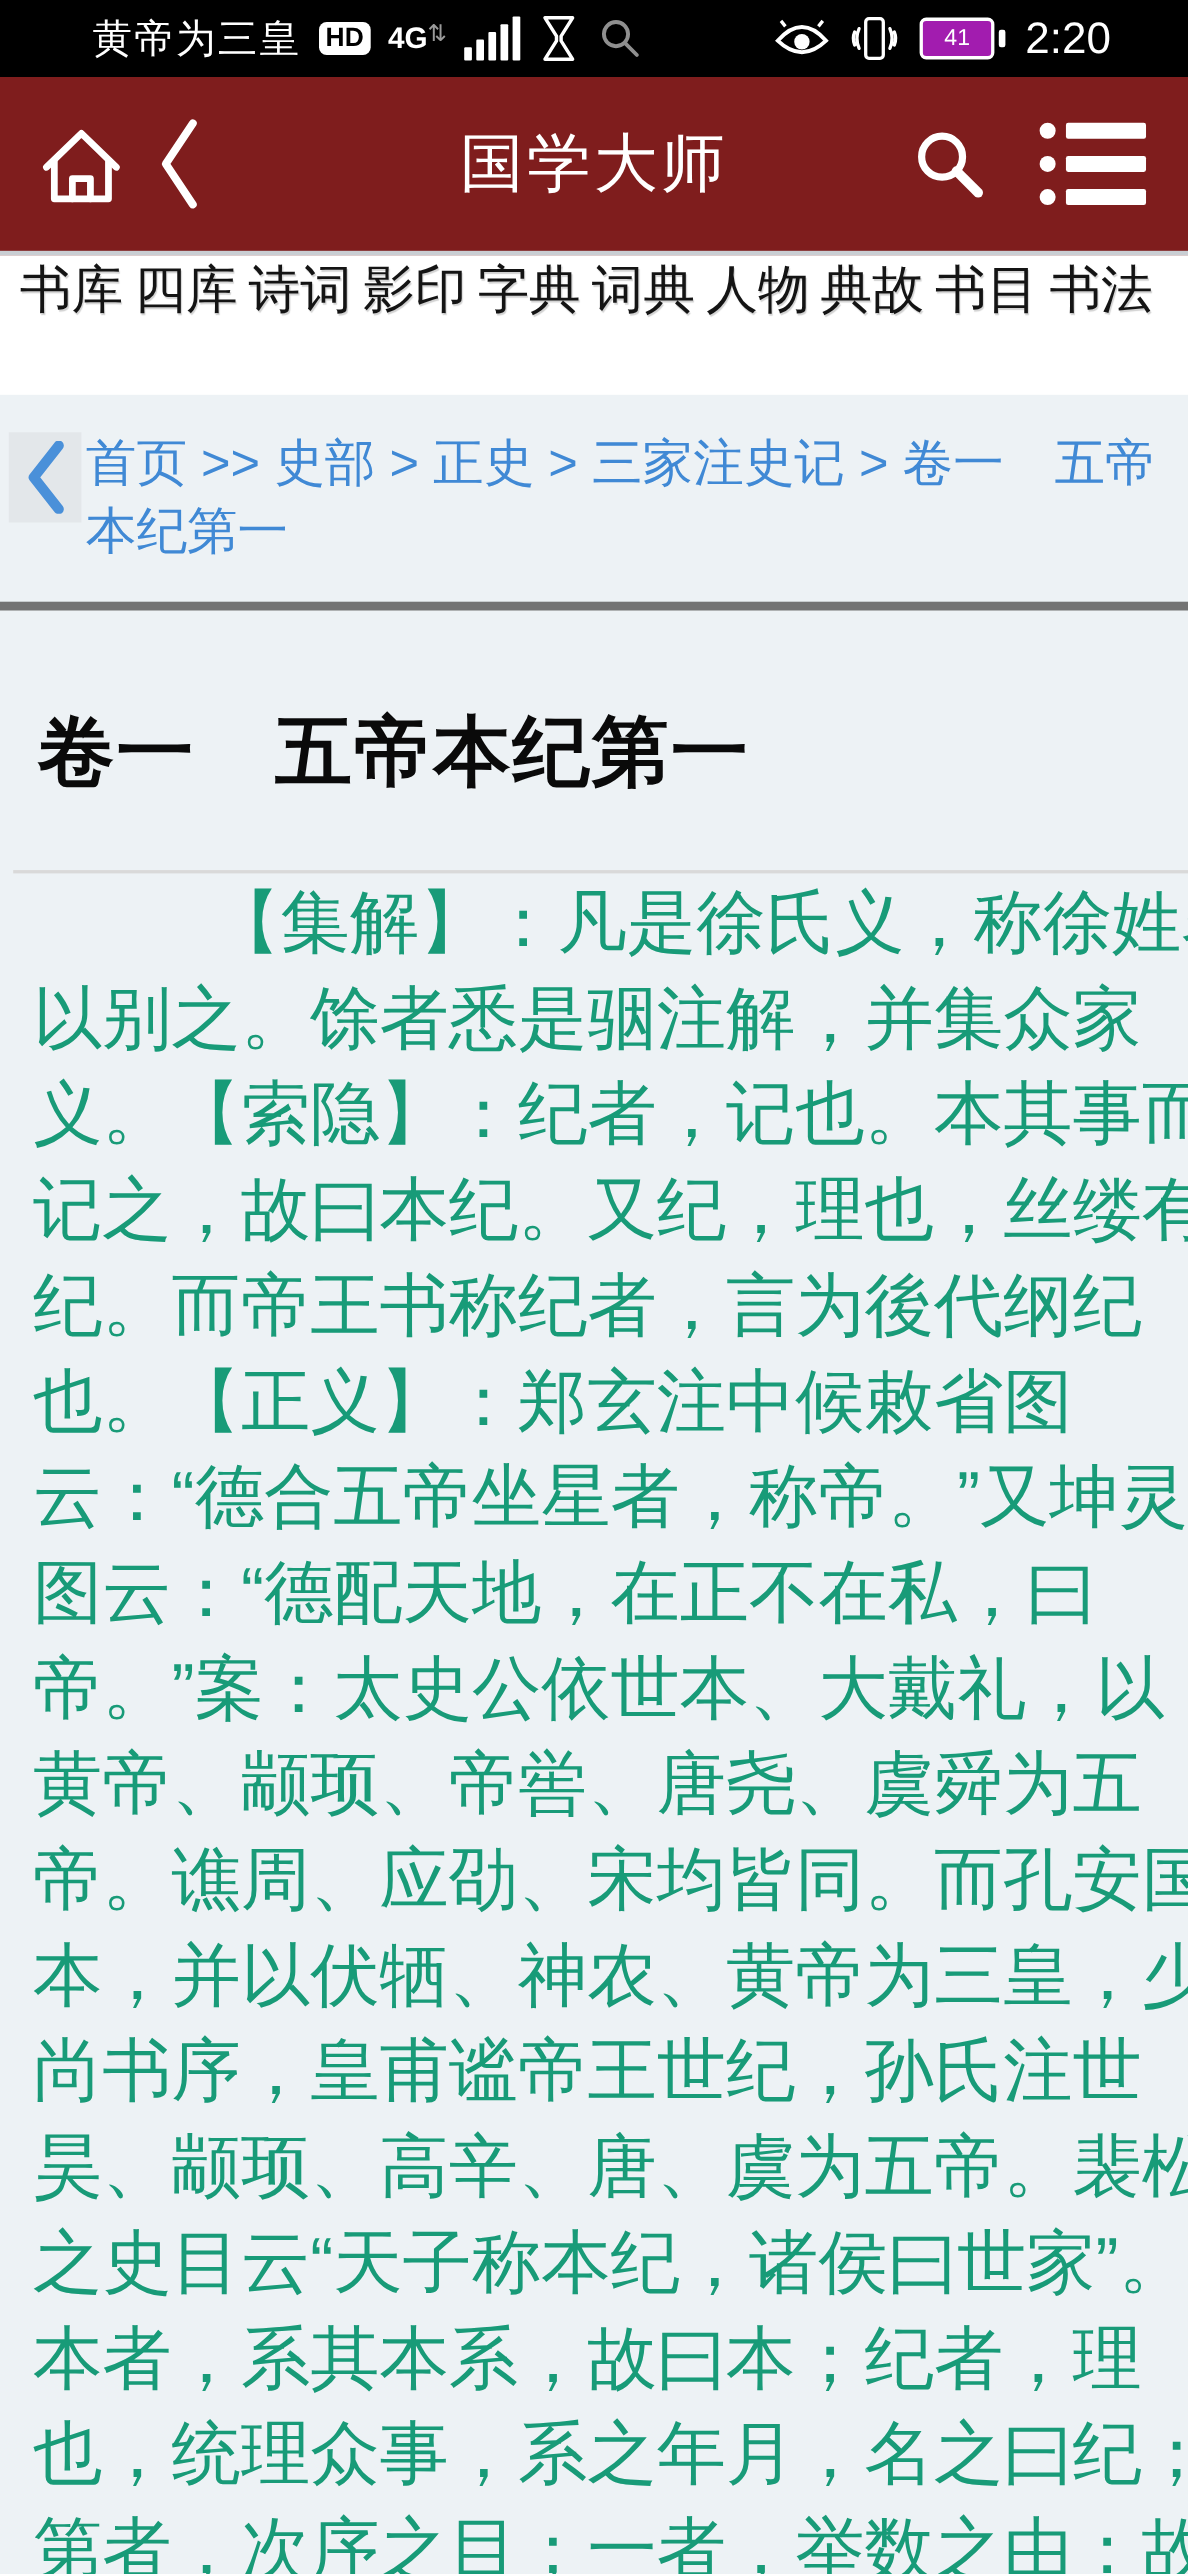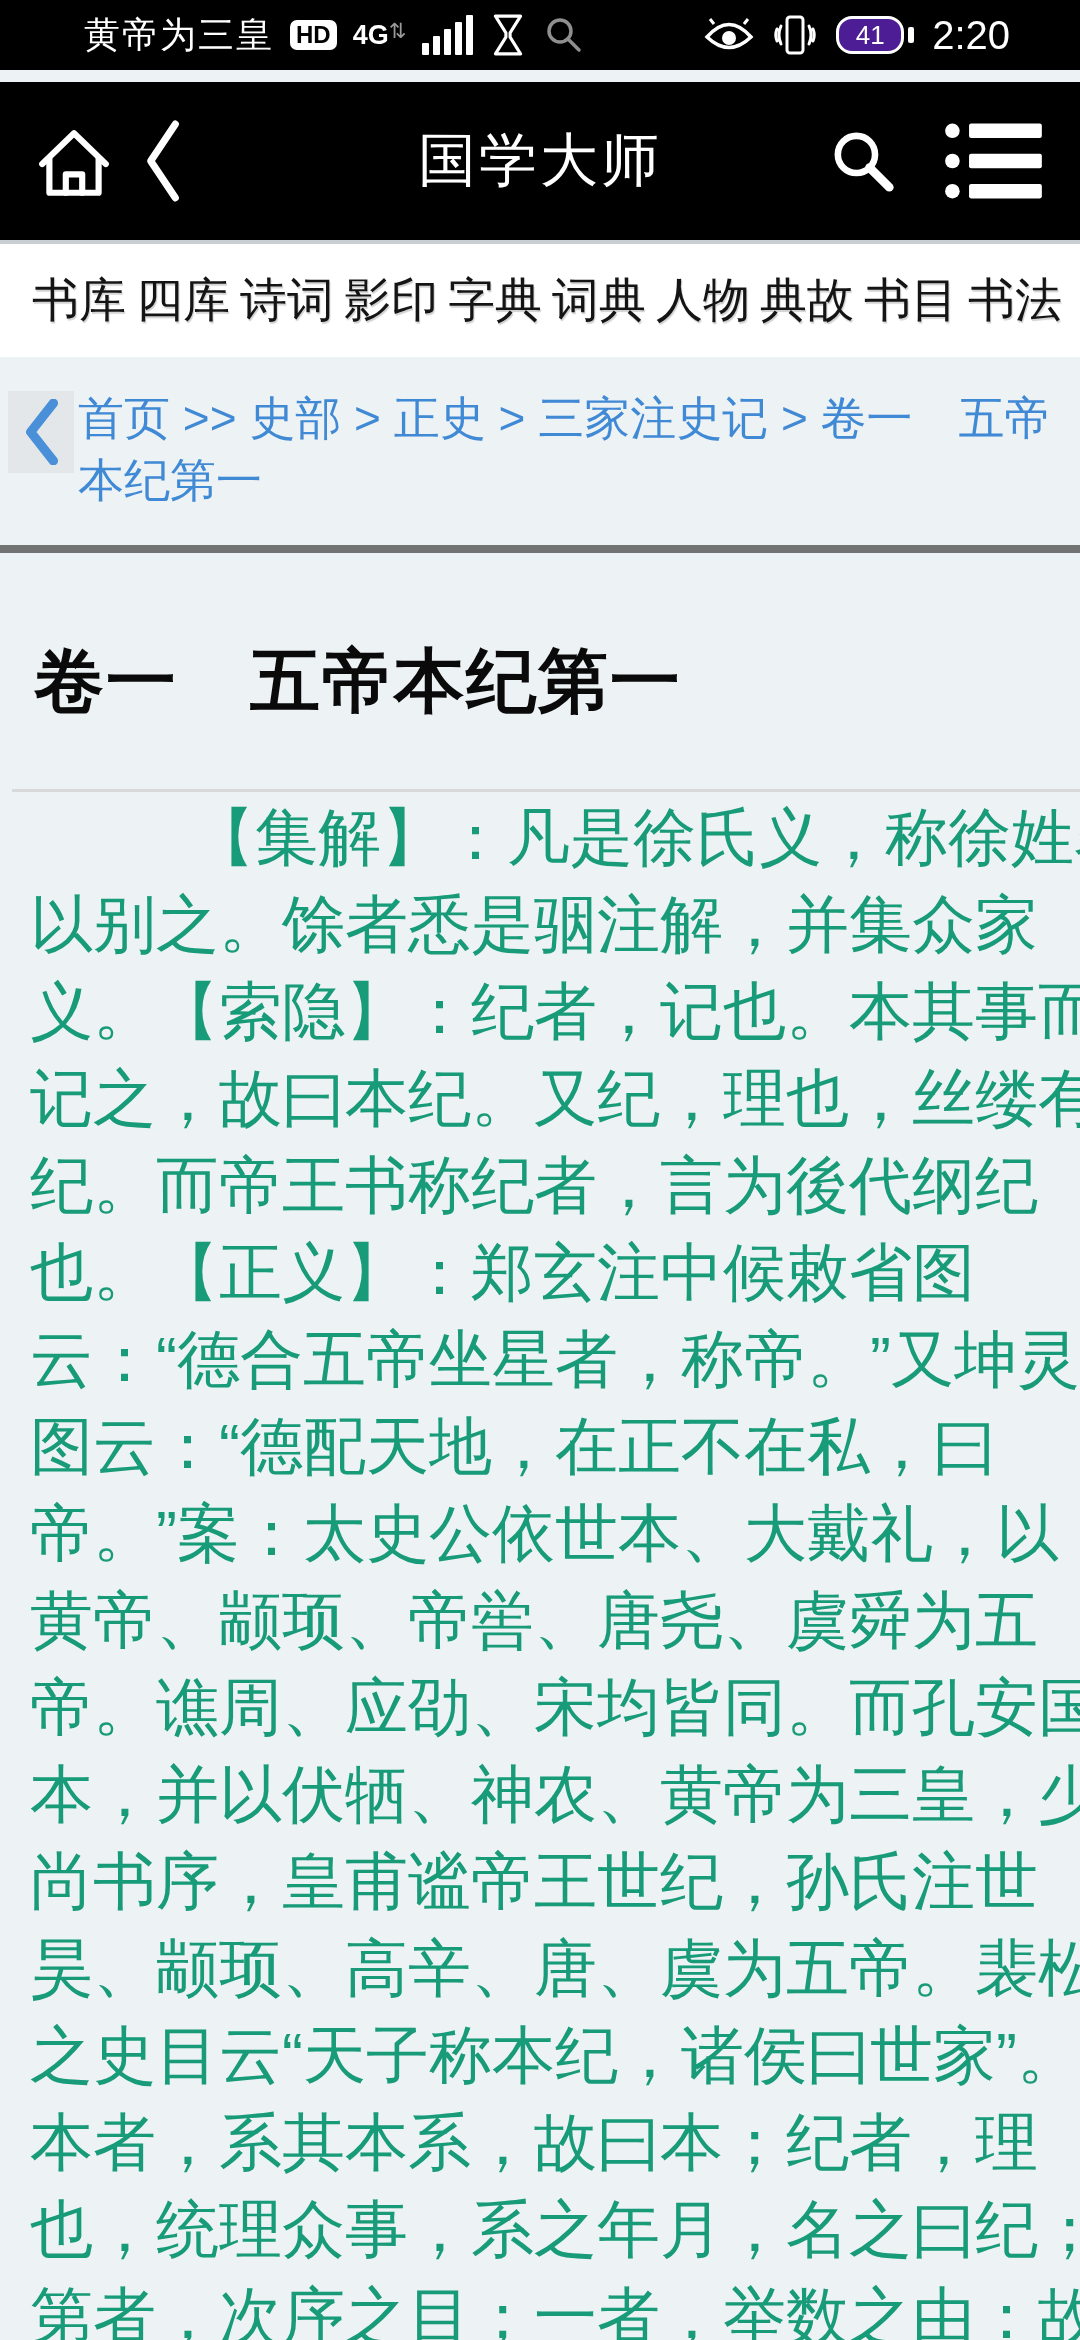--- a/index.html
+++ b/index.html
@@ -27,45 +27,44 @@
   .net-4g .arrows{font-size:21px;color:#9a9a9a;margin-top:-2px;}
   .sig-bars{display:flex;align-items:flex-end;gap:4px;height:40px;}
   .sig-bars i{display:block;width:7px;background:#fff;border-radius:1px;}
   .sig-bars i:nth-child(1){height:12px;}
   .sig-bars i:nth-child(2){height:19px;}
   .sig-bars i:nth-child(3){height:26px;}
   .sig-bars i:nth-child(4){height:33px;}
   .sig-bars i:nth-child(5){height:40px;}
   .battery{display:flex;align-items:center;}
   .battery .body{
-    border:3px solid #fff;border-radius:16px;background:#4c1d95;
+    border:3px solid #fff;border-radius:6px;background:#a21caf;
     width:62px;height:32px;display:flex;align-items:center;justify-content:center;
-    font-size:26px;color:#fff;
+    font-size:21px;color:#fff;
   }
   .battery .nub{width:6px;height:16px;background:#fff;border-radius:2px;margin-left:4px;}
   .clock{font-size:40px;}
   
   .app-header{
-    height:162px;background:#000000;border-bottom:4px solid #c9ced3;
+    height:162px;background:#7f1d1d;border-bottom:4px solid #c9ced3;
     display:flex;align-items:center;padding:12px 34px;box-sizing:border-box;
     position:relative;
-    margin-top:12px;
   }
   .app-title{
     position:absolute;left:50%;top:50%;transform:translate(-50%,-50%);
     color:#fff;font-size:58px;letter-spacing:3px;white-space:nowrap;
   }
   .hicon{display:flex;align-items:center;justify-content:center;}
   .home-btn{margin-right:28px;}
   .back-btn{margin-right:auto;}
   .search-btn{margin-left:auto;margin-right:44px;}
   
   .nav-row{
-    height:113px;background:#ffffff;display:flex;align-items:center;
-    padding-left:32px;gap:10px;box-sizing:border-box;
+    height:127px;background:#ffffff;display:flex;align-items:flex-start;
+    padding-left:18px;gap:10px;box-sizing:border-box;
   }
   .nav-item{
     font-size:47px;color:#141414;white-space:nowrap;
     text-shadow:1px 2px 1px rgba(0,0,0,0.18);
   }
   
   .breadcrumb{
     background:#edf2f5;border-bottom:8px solid #737373;
     padding:30px 26px 34px 78px;position:relative;box-sizing:border-box;
   }

